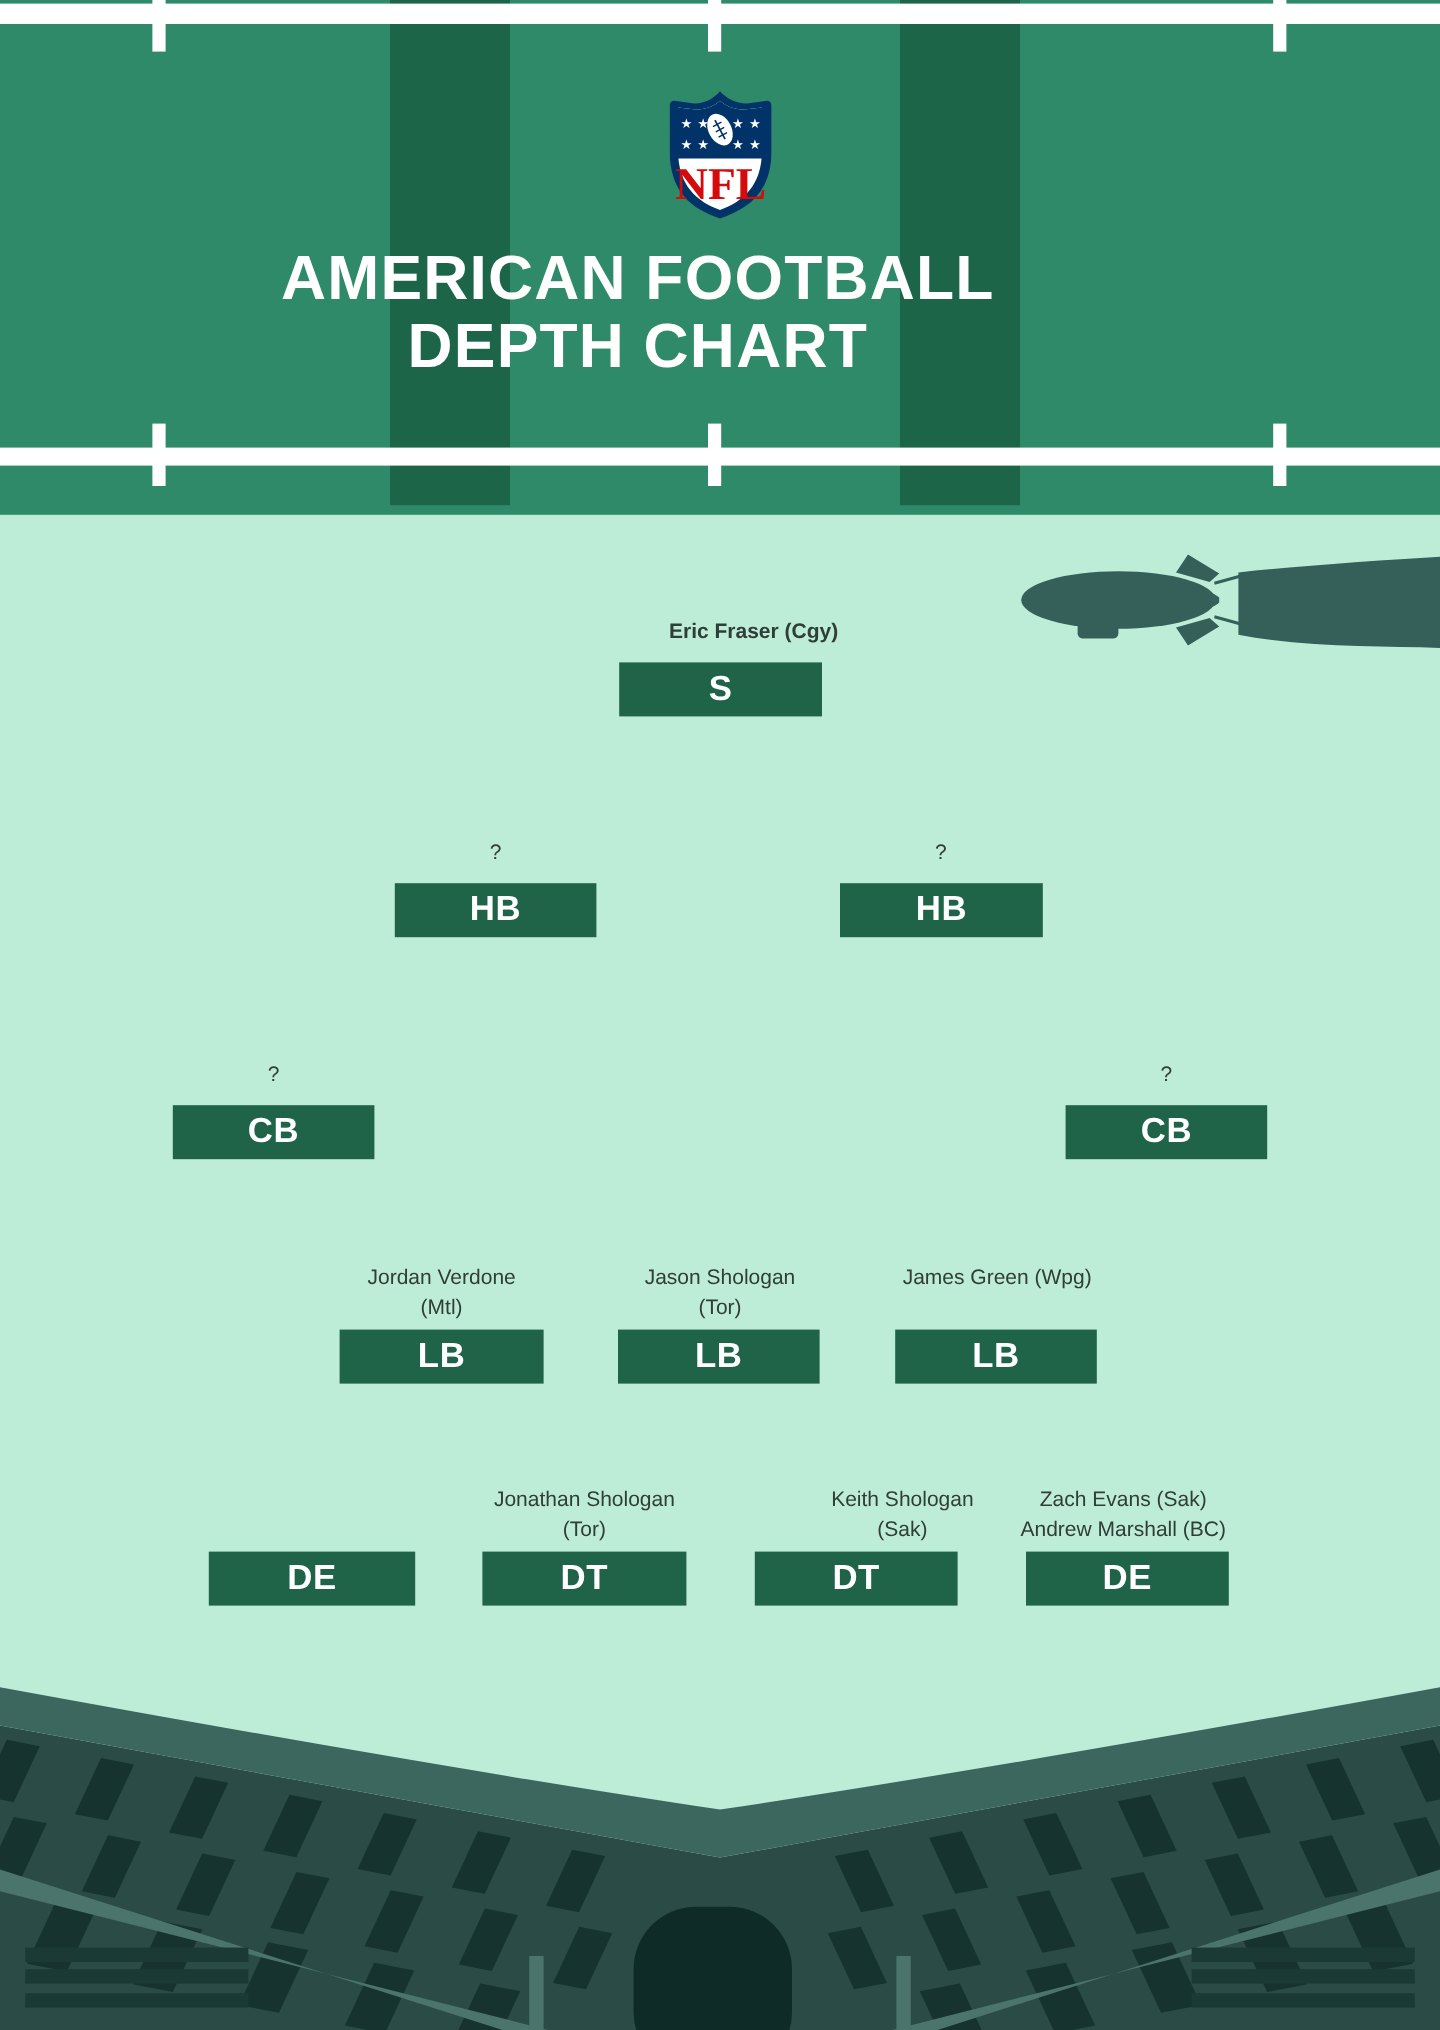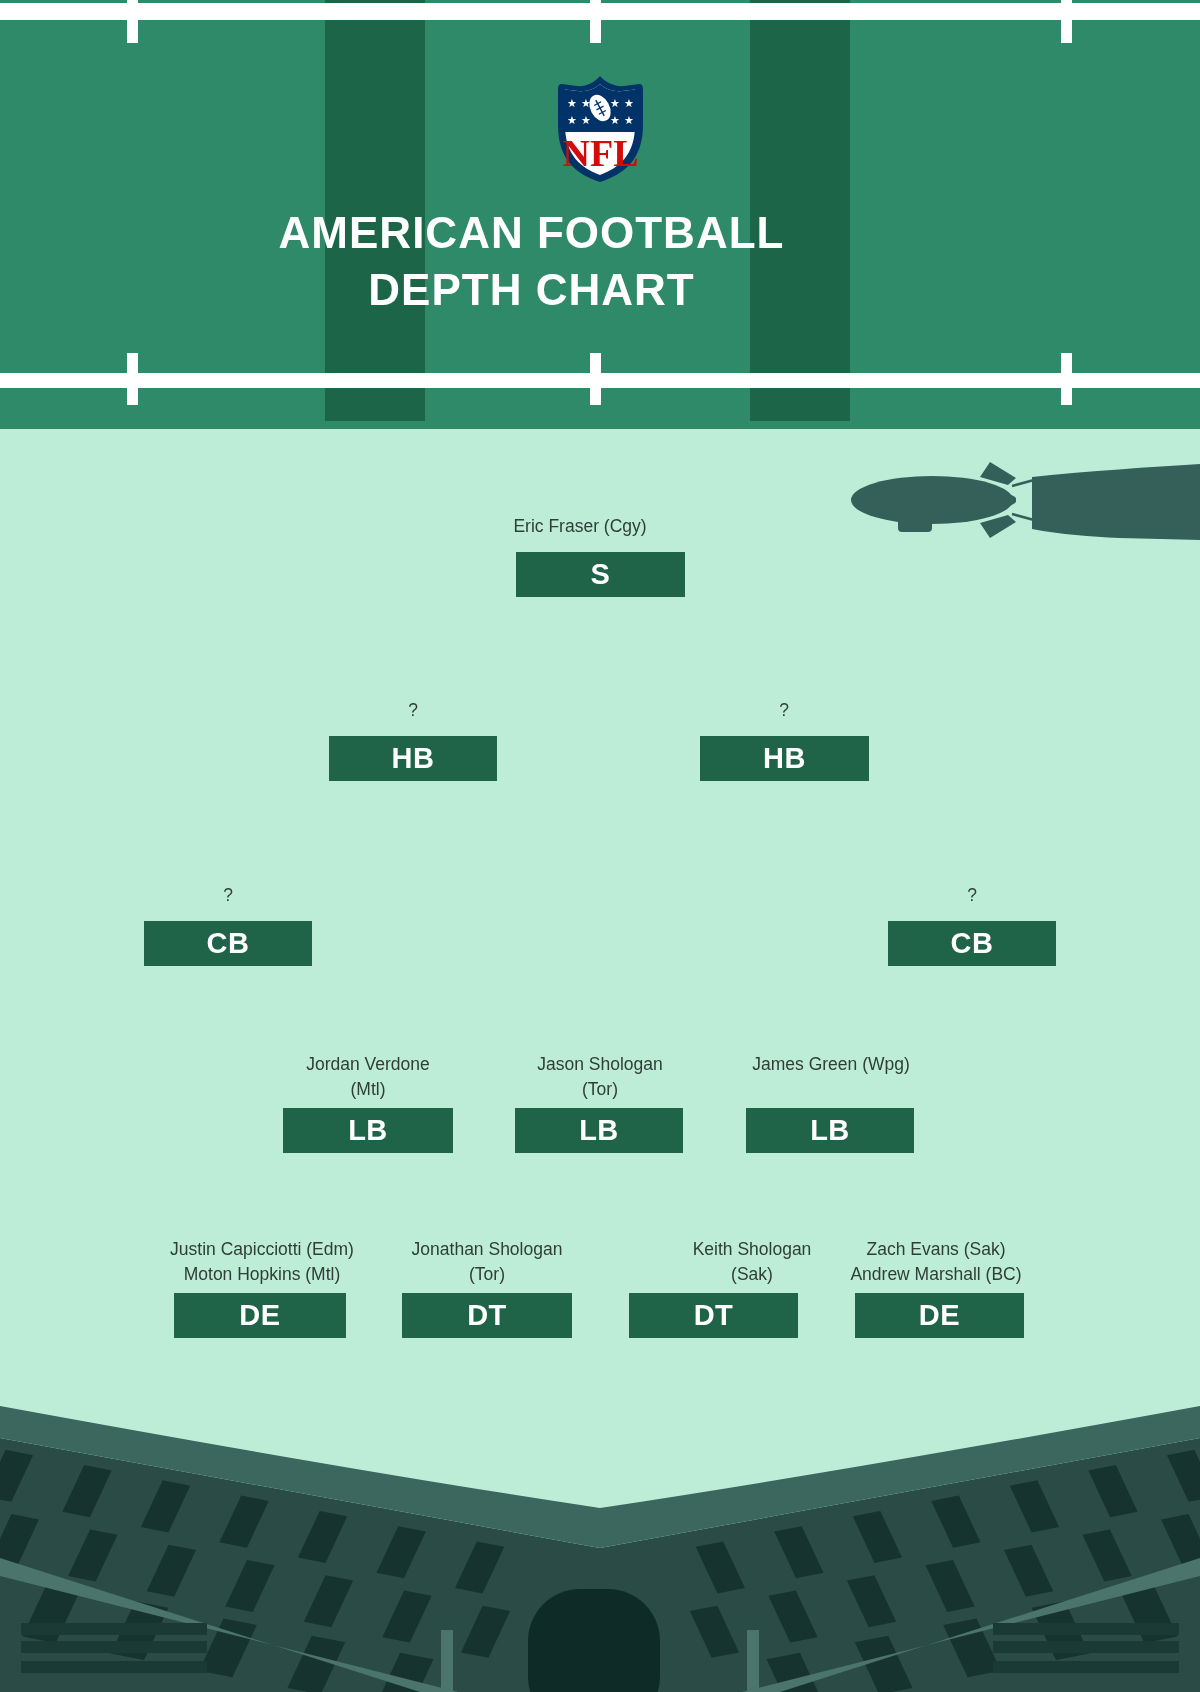--- a/index.html
+++ b/index.html
@@ -16,33 +16,33 @@
   .yard-line{position:absolute;left:0;width:1200px;background:#fff;}
   .yard-line.top{top:3px;height:17px;}
   .yard-line.bottom{top:373px;height:15px;}
   .tick{position:absolute;width:11px;background:#fff;}
   .tick.t-top{top:0;height:43px;}
   .tick.t-bot{top:353px;height:52px;}
   .tick.x1{left:127px;} .tick.x2{left:590px;} .tick.x3{left:1061px;}
   .logo{position:absolute;left:558px;top:75px;width:85px;height:108px;}
   .title{
     position:absolute;left:0;top:204px;width:1063px;text-align:center;
-    color:#fff;font-size:44px;font-weight:bold;line-height:57px;letter-spacing:1px;
+    color:#fff;font-size:52px;font-weight:bold;line-height:57px;letter-spacing:1px;
   }
   
   .plabel{
     position:absolute;transform:translateX(-50%);text-align:center;
     font-size:17.5px;line-height:25px;color:#2F3E38;white-space:nowrap;
   }
   .pbox{
     position:absolute;height:45px;background:#1F6348;color:#fff;
     display:flex;align-items:center;justify-content:center;
     font-size:29px;font-weight:600;letter-spacing:0.5px;
   }
-  #lab-s  {left:580px;top:514px;}
+  #lab-s  {left:628px;top:514px;font-weight:bold;}
   #box-s  {left:516px;top:552px;width:169px;}
   #lab-hb1{left:413px;top:698px;}
   #box-hb1{left:329px;top:736px;width:168px;}
   #lab-hb2{left:784px;top:698px;}
   #box-hb2{left:700px;top:736px;width:169px;}
   #lab-cb1{left:228px;top:883px;}
   #box-cb1{left:144px;top:921px;width:168px;}
   #lab-cb2{left:972px;top:883px;}
   #box-cb2{left:888px;top:921px;width:168px;}
   #lab-lb1{left:368px;top:1052px;}
@@ -165,24 +165,20 @@
     </div>
 
   <div class="plabel" id="lab-lb3">
     <div>James Green (Wpg)</div>
     <div></div>
   </div>
   <div class="pbox" id="box-lb3">
       <span>LB</span>
     </div>
 
-  <div class="plabel" id="lab-dl1">
-    <div>Justin Capicciotti (Edm)</div>
-    <div>Moton Hopkins (Mtl)</div>
-  </div>
   <div class="pbox" id="box-dl1">
       <span>DE</span>
     </div>
 
   <div class="plabel" id="lab-dl2">
     <div>Jonathan Shologan</div>
     <div>(Tor)</div>
   </div>
   <div class="pbox" id="box-dl2">
       <span>DT</span>

